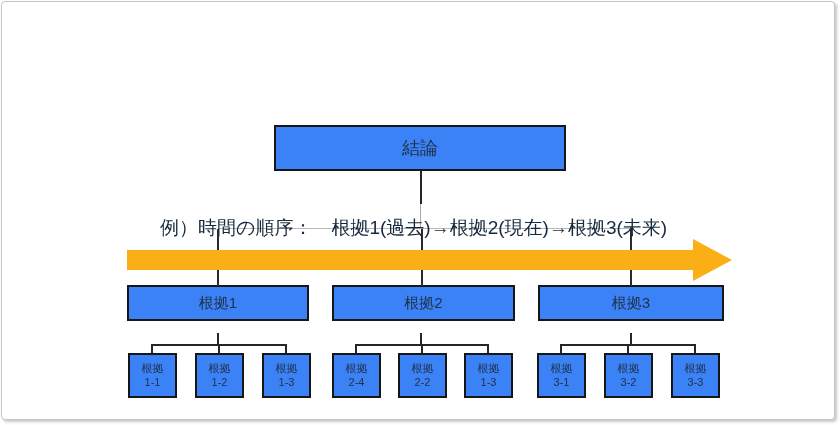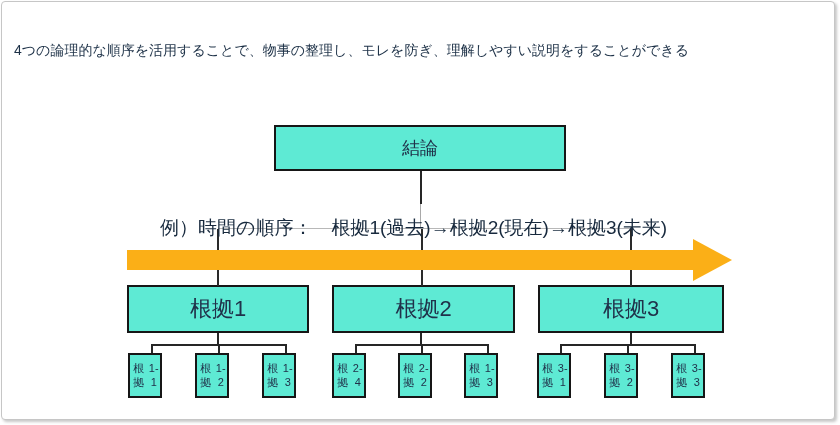--- a/index.html
+++ b/index.html
@@ -5,29 +5,29 @@
   * { box-sizing: border-box; margin: 0; padding: 0; }
   html,body { width:840px; height:425px; background:#fff; overflow:hidden; }
   body { font-family:"Liberation Sans","DejaVu Sans",sans-serif; color:#20324a; }
   .stage { position:absolute; left:0; top:0; width:840px; height:425px; }
   .frame { position:absolute; left:1px; top:1px; width:834px; height:419px;
            background:#ffffff; border:1px solid #c6c6c6; border-radius:4px;
            box-shadow:2px 2px 3px rgba(0,0,0,0.22); }
   .title { position:absolute; left:16px; top:9px; font-size:14px; font-weight:400;
            letter-spacing:0.2px; color:#1d3147; }
   .subtitle { position:absolute; left:14px; top:42px; font-size:14px; color:#1d3147; }
-  .box { position:absolute; background:#5eead4; border:2px solid #161616;
+  .box { position:absolute; background:#3b82f6; border:2px solid #161616;
          display:flex; align-items:center; justify-content:center; color:#20324a; }
   .conclusion { left:274px; top:125px; width:292px; height:46px; font-size:18px; }
-  .lv2 { top:285px; height:48px; font-size:22px; }
+  .lv2 { top:285px; height:36px; font-size:15px; }
   .lv2.g1 { left:127px; width:182px; }
   .lv2.g2 { left:332px; width:183px; }
   .lv2.g3 { left:538px; width:186px; }
-  .lv3 { top:353px; width:34px; height:45px; font-size:11px; line-height:1.25;
-         flex-direction:row; text-align:center; }
+  .lv3 { top:353px; width:49px; height:45px; font-size:11px; line-height:1.25;
+         flex-direction:column; text-align:center; }
   .vline, .hline { position:absolute; background:#262626; }
   .vline { width:2px; }
   .hline { height:2px; }
   .vline.light { width:1px; background:#a9a9a9; }
   .hline.light { height:1px; background:#b8b8b8; }
   .drop { position:absolute; width:2px; top:229px; height:57px; background:#2a2a2a; z-index:1; }
   .note-bold { position:absolute; left:120px; top:188px; width:600px; text-align:center;
                font-size:19px; font-weight:bold; color:#17293d; z-index:3; }
   .note-example { position:absolute; left:160px; top:215px; font-size:19px;
                   color:#17293d; z-index:3; white-space:nowrap; }
@@ -36,21 +36,20 @@
   .arrow-head { position:absolute; left:693px; top:239px; width:0; height:0; z-index:2;
                 border-top:21px solid transparent; border-bottom:21px solid transparent;
                 border-left:39px solid #FBAF17; }
 </style>
 </head>
 <body>
 
 <div class="stage">
   <div class="frame"></div>
 
-  <div class="subtitle">4つの論理的な順序を活用することで、物事の整理し、モレを防ぎ、理解しやすい説明をすることができる</div>
 
   <div class="box conclusion">結論</div>
 
   <div class="vline" style="left:420px; top:171px; height:33px;"></div>
   <div class="vline light" style="left:420px; top:204px; height:25px;"></div>
   <div class="hline light" style="left:218px; top:228px; width:413px;"></div>
 
   <div class="note-example">例）時間の順序：　根拠1(過去)→根拠2(現在)→根拠3(未来)</div>
 
   <div class="drop" style="left:217px;"></div>

